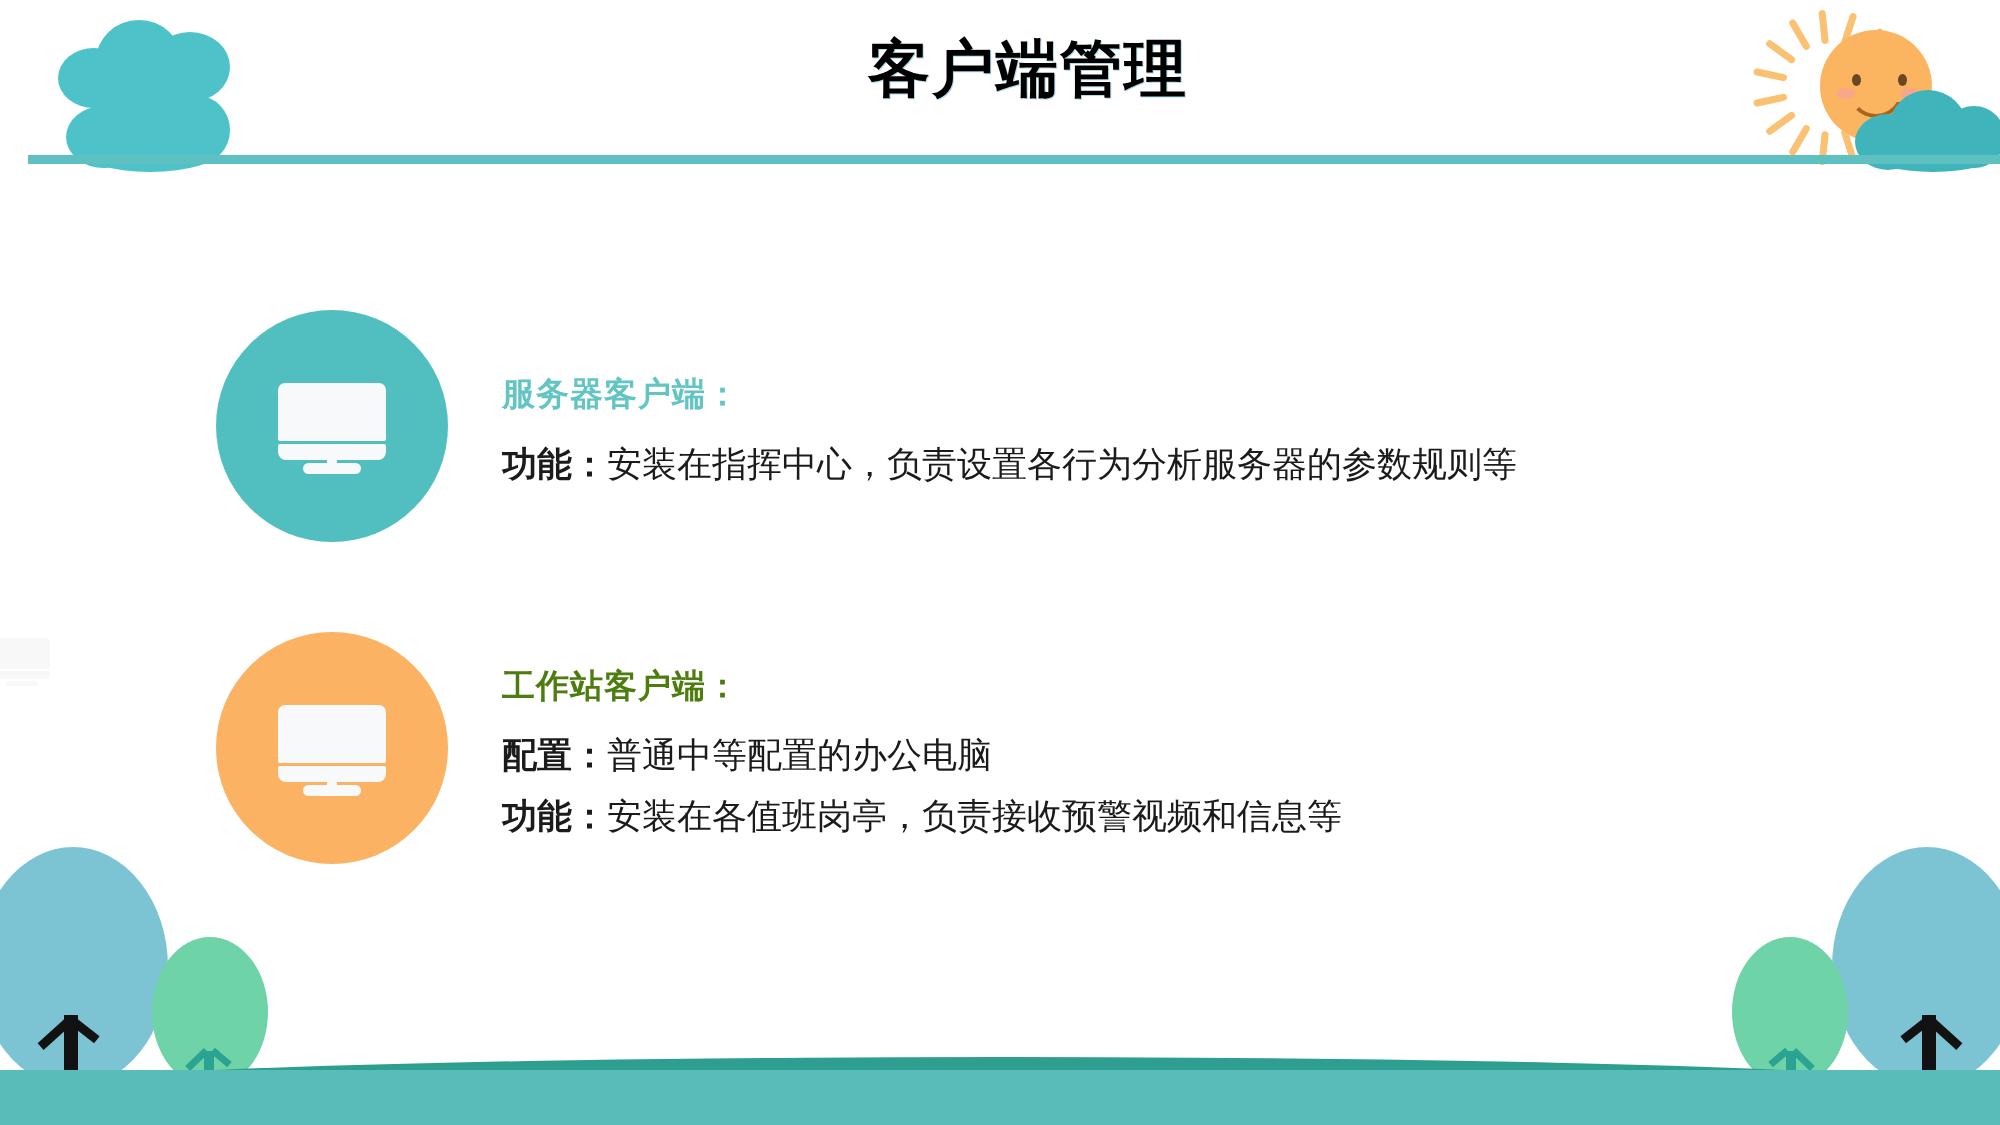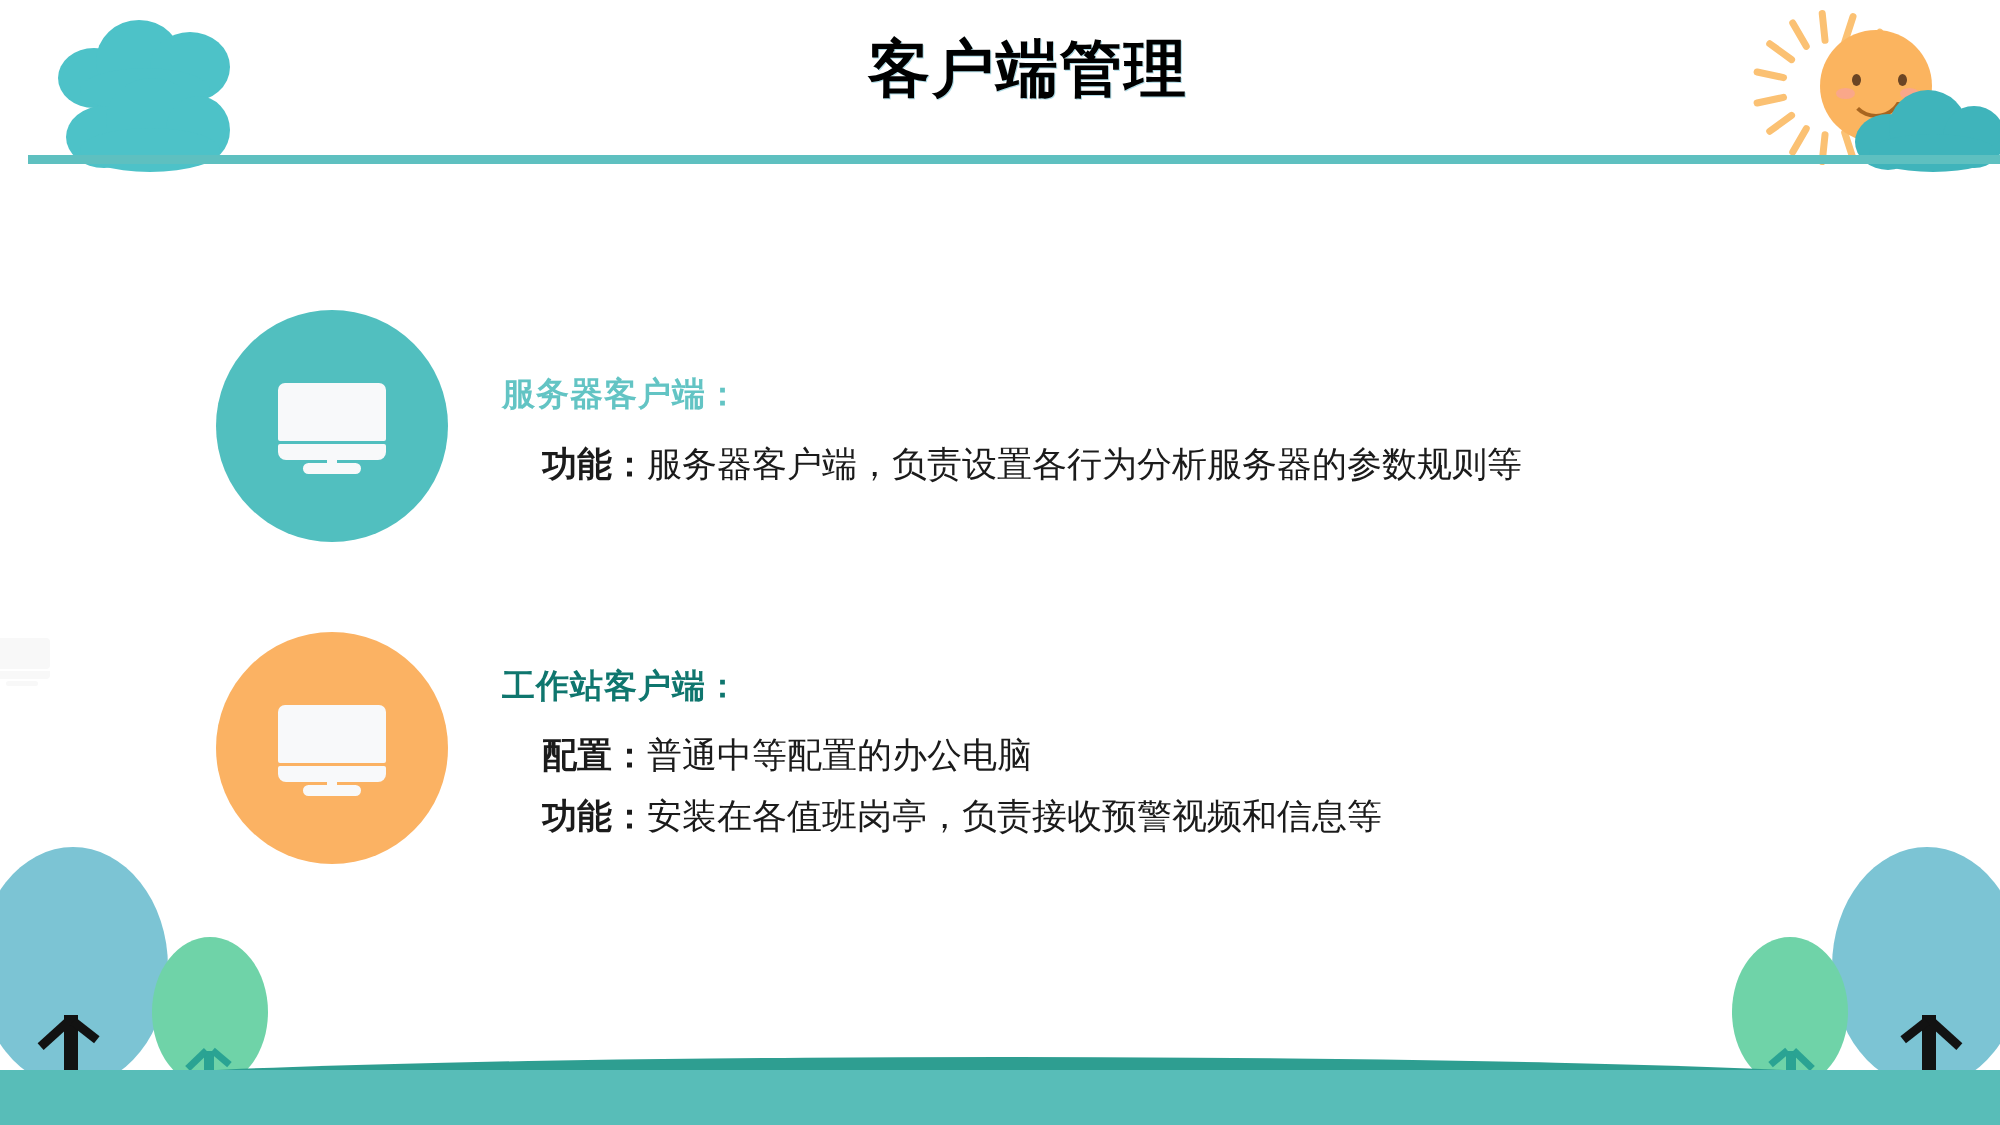--- a/index.html
+++ b/index.html
@@ -120,30 +120,30 @@
 
   .text-col { margin-left:54px; padding-top:24px; }
 
   .block-heading {
     font-size:33px; font-weight:bold;
     letter-spacing:1px;
     line-height:1.1;
     margin-bottom:26px;
   }
   .block-heading.teal   { color:#63c4c4; }
-  .block-heading.orange { color:#0f766e; }
+  .block-heading.orange { color:#4d7c0f; }
 
   .detail-line {
     font-size:35px;
     color:#1b1b1b;
     line-height:1.45;
     margin-bottom:10px;
     white-space:nowrap;
   }
-  .detail-line .lbl { font-weight:bold;margin-left:40px; }
+  .detail-line .lbl { font-weight:bold; }
   .detail-line .val { font-weight:normal; }
 
   
   #watermark-monitor {
     position:absolute; left:-6px; top:638px; width:56px; height:46px; opacity:1;
   }
   #watermark-monitor .screen {
     position:absolute; left:0; top:0; width:56px; height:31px;
     background:#f8f8f8; border-radius:4px;
   }
@@ -253,21 +253,21 @@
         <span class="monitor">
           <span class="screen"></span>
             <span class="base-bar"></span>
           <span class="neck"></span>
             <span class="foot"></span>
         </span>
       </div>
       <div class="text-col">
         <div class="block-heading teal">服务器客户端：</div>
         <div class="detail-line">
-          <span class="lbl">功能：</span><span class="val">服务器客户端，负责设置各行为分析服务器的参数规则等</span>
+          <span class="lbl">功能：</span><span class="val">安装在指挥中心，负责设置各行为分析服务器的参数规则等</span>
         </div>
       </div>
     </div>
 
     <div class="block" id="block-workstation">
       <div class="icon-circle orange">
         <span class="monitor">
           <span class="screen"></span>
             <span class="base-bar"></span>
           <span class="neck"></span>

